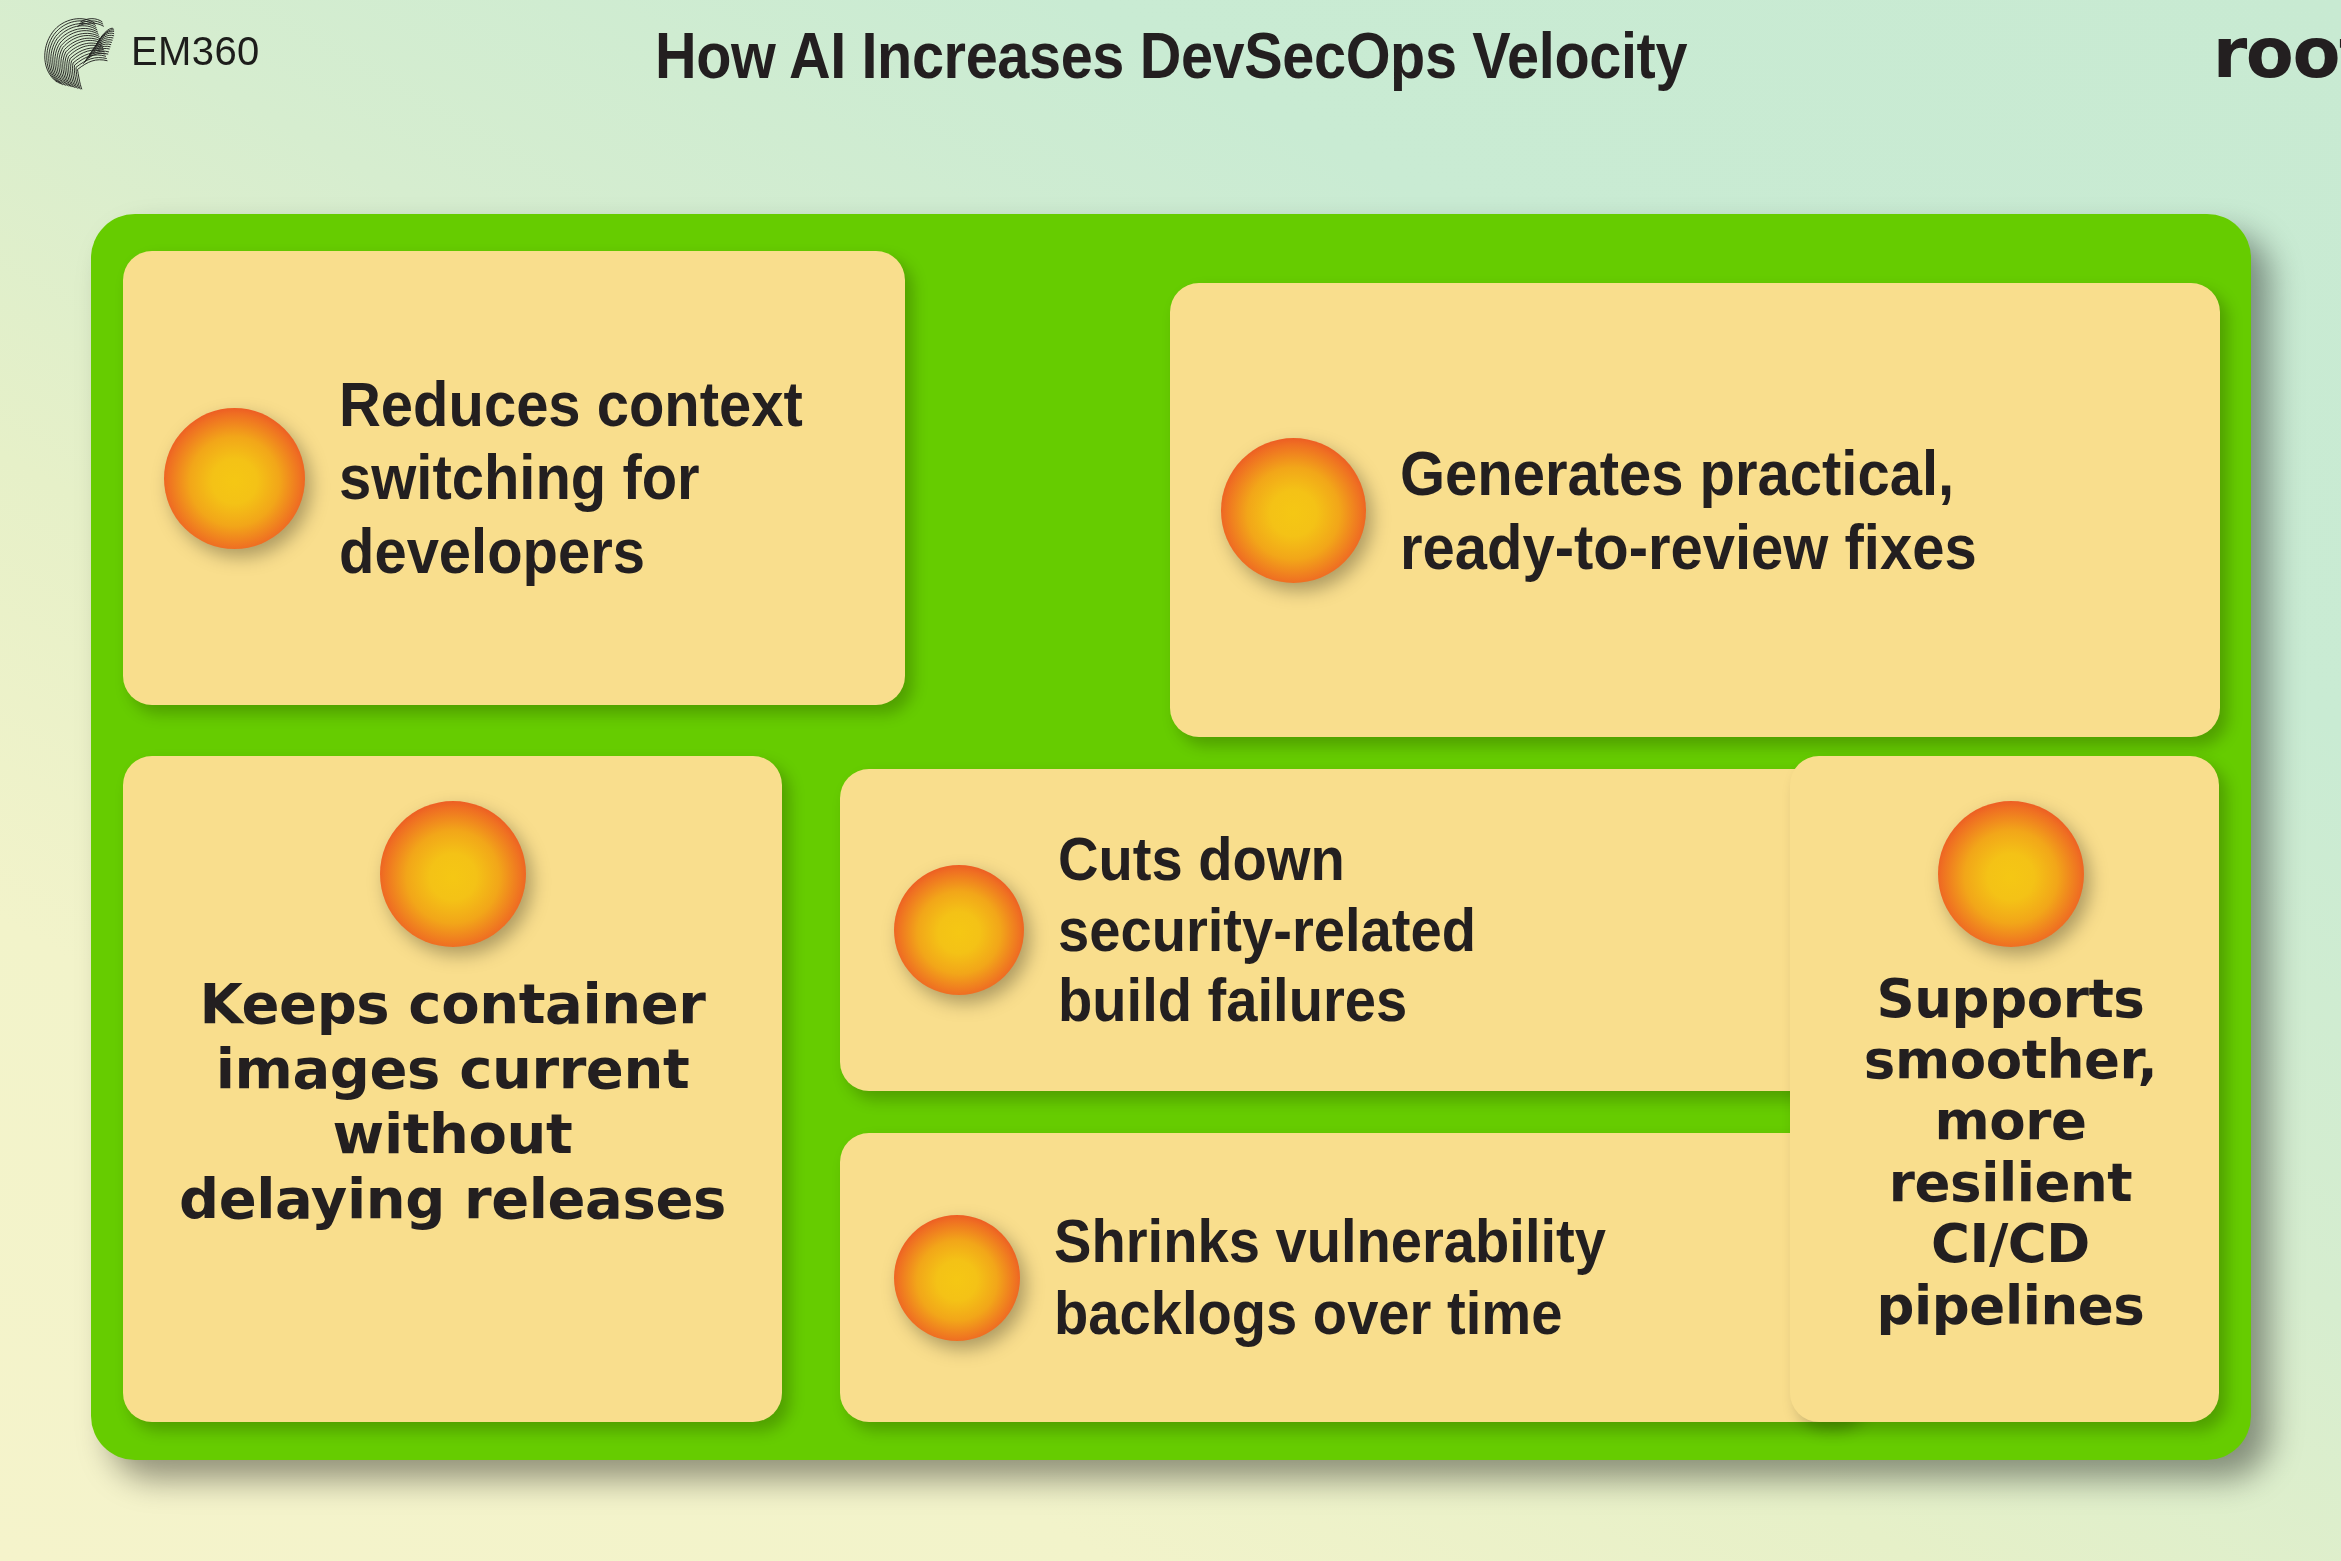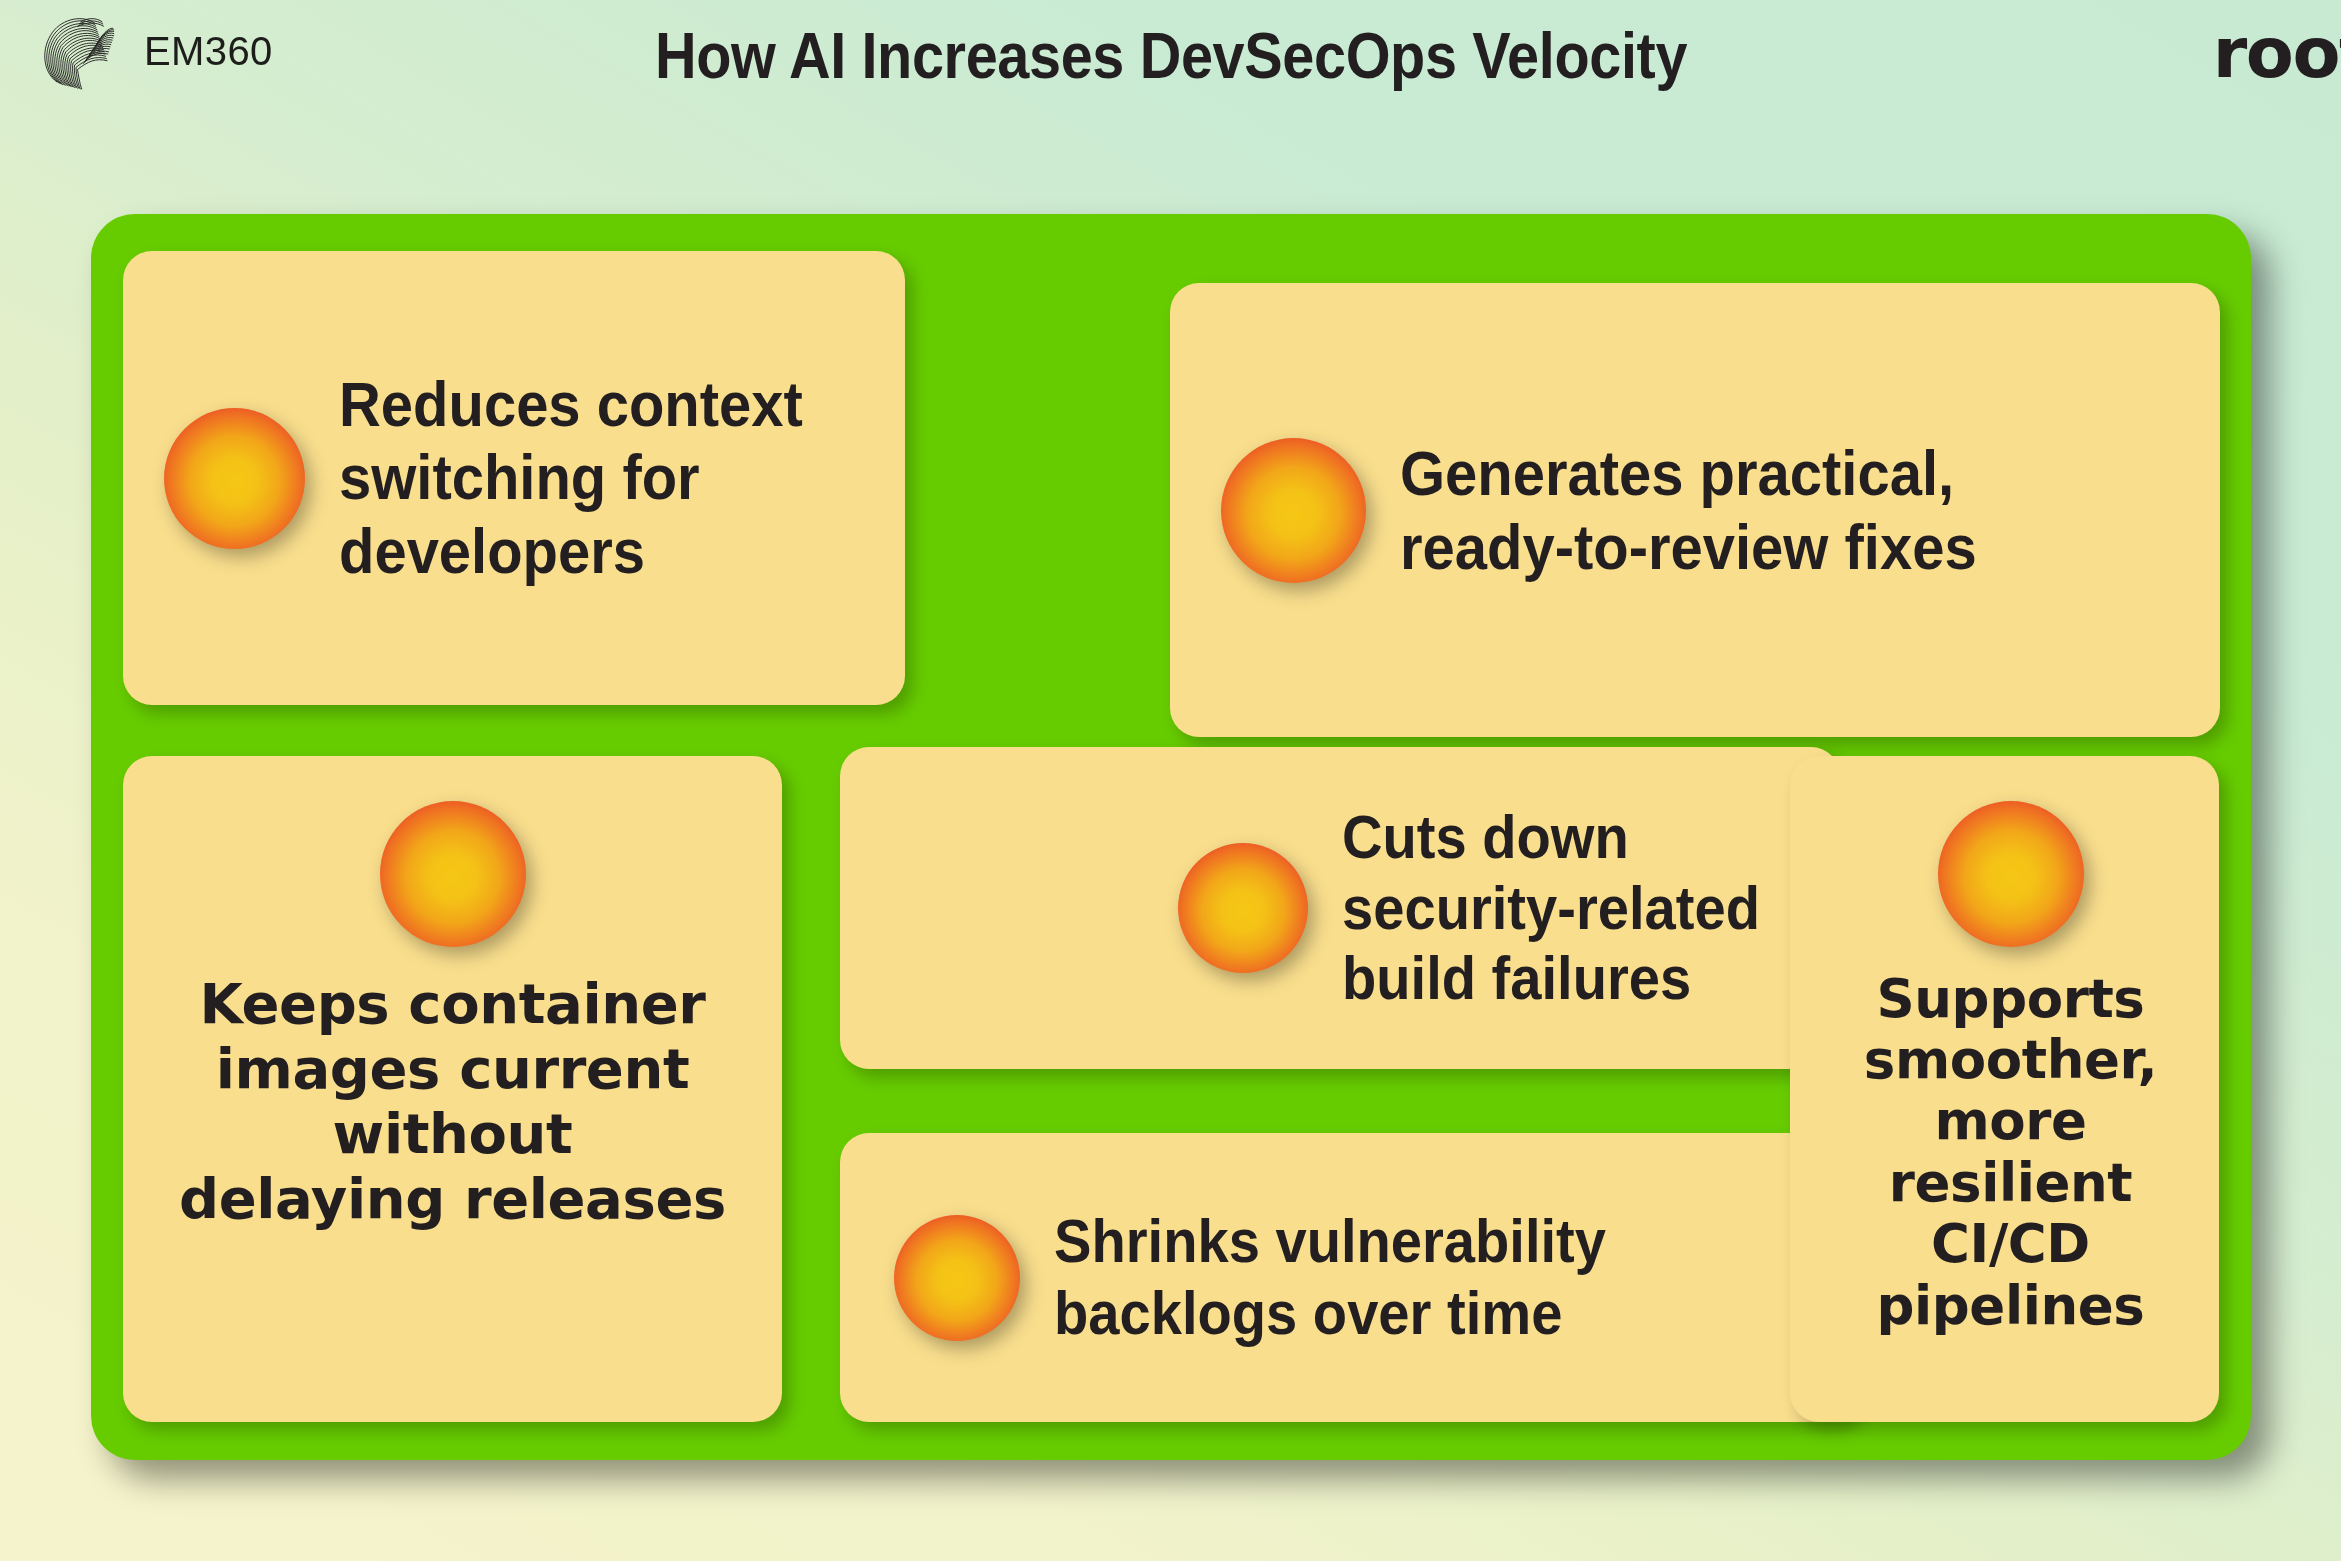--- a/index.html
+++ b/index.html
@@ -23,21 +23,21 @@
   .header {
     position:absolute;
     left:0; top:0;
     width:2342px; height:183px;
   }
   .logo-em360 {
     position:absolute;
     left:35px; top:10.2px;
     display:flex;
     align-items:center;
-    gap:27px;
+    gap:14px;
   }
   .logo-mark {
     width:82px; height:81px;
     display:block;
   }
   .logo-word {
     font-family: "Liberation Sans", sans-serif;
     font-size:40px;
     font-weight:400;
     letter-spacing:0.4px;
@@ -93,21 +93,21 @@
     border-radius:29px;
     box-shadow: 7.3px 8.8px 14.6px rgba(0,0,0,0.22);
     overflow:hidden;
   }
 
   
   .card-1 { left:0px;    top:0px;   width:782px; height:454px; }
   .card-2 { left:1047px; top:0px;   width:1050px; height:454px;margin-top:32px; }
   
   .card-3 { left:0px;    top:505px; width:659px;  height:666px; }
-  .card-4 { left:717px;  top:496px; width:1000px; height:322px;justify-content:flex-end; }
+  .card-4 { left:717px;  top:518px; width:1000px; height:322px; }
   .card-5 { left:717px;  top:882px;width:1019px; height:289px; }
   .card-6 { left:1667px; top:505px; width:429px;  height:666px; }
 
   
   .card.row-layout {
     display:flex;
     align-items:center;
     gap:34px;
   }
   .card.col-layout {

